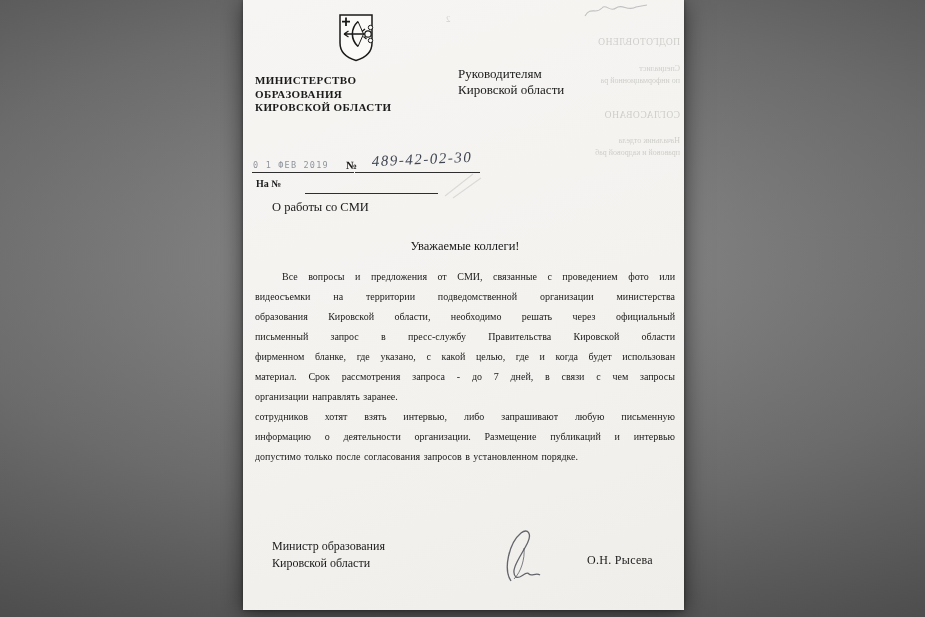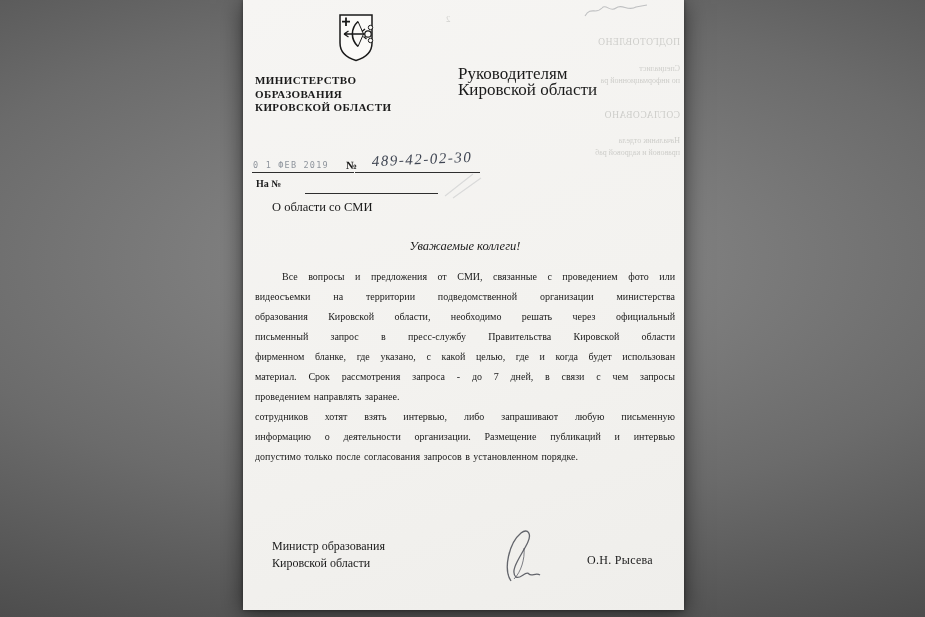--- a/index.html
+++ b/index.html
@@ -13,35 +13,35 @@
     background:linear-gradient(160deg,#f6f5f3 0%,#f3f2ef 55%,#efeeeb 100%);
     box-shadow:0 4px 22px rgba(0,0,0,.55), 0 0 4px rgba(0,0,0,.4);
   }
   .abs{position:absolute;}
   
   .emblem{left:94px;top:13px;width:38px;height:49px;}
   .ministry{left:12px;top:74px;width:200px;text-align:left;font-weight:bold;
     font-size:11px;line-height:13.5px;letter-spacing:.4px;}
   .addr{left:12px;top:116px;width:200px;text-align:center;font-size:7.6px;line-height:9.4px;color:#23232a;}
   .addr .lnk{text-decoration:underline;}
-  .addressee{left:215px;top:66px;width:210px;font-size:17px;line-height:16px;}
+  .addressee{left:215px;top:66px;width:210px;font-size:13px;line-height:16px;}
   
   .stamp{left:10px;top:160px;width:102px;font-family:"DejaVu Sans Mono", monospace;
     font-size:8.5px;letter-spacing:1.2px;color:#8f959d;white-space:nowrap;}
   .rule{border-bottom:1.2px solid #2e2e2e;height:0;}
   .rule1{left:9px;top:172px;width:102px;}
   .numsign{left:103px;top:159px;font-size:11px;font-weight:bold;}
   .handnum{left:116px;top:151px;width:126px;text-align:center;
     font-style:italic;font-size:15px;letter-spacing:1.5px;color:#3f4552;
     transform:rotate(-2.5deg);white-space:nowrap;}
   .rule2{left:112px;top:172px;width:125px;}
   .replyno{left:13px;top:178px;font-size:10px;font-weight:bold;}
   .rule3{left:62px;top:193px;width:133px;}
   .subject{left:29px;top:200px;font-size:12.5px;}
-  .salutation{left:12px;top:239px;width:420px;text-align:center;font-size:12.5px;font-style:italic;}
+  .salutation{left:12px;top:239px;width:420px;text-align:center;font-size:12.5px;}
   
   .bodytext{left:12px;top:267px;width:420px;font-size:10px;}
   .bl{line-height:20px;text-align:justify;text-align-last:justify;word-spacing:1px;}
   .bl.first{text-indent:27px;}
   .bl.end{text-align-last:left;}
   .bl .lnk{text-decoration:underline;}
   
   .sigpos{left:29px;top:538px;font-size:12px;line-height:17px;}
   .sigmark{left:258px;top:529px;width:54px;height:56px;}
   .signame{left:344px;top:553px;font-size:12px;letter-spacing:.3px;}
@@ -88,32 +88,32 @@
     <div class="abs numsign">№</div>
     <div class="abs handnum">489-42-02-30</div>
     <div class="abs rule rule2"></div>
     <div class="abs replyno">На №</div>
     <div class="abs rule rule3"></div>
 
     <svg class="abs scribble" width="44" height="30" viewBox="0 0 44 30">
       <path d="M2,26 L30,4 M10,28 L38,8" stroke="#a9acb0" stroke-width="1.2" fill="none"></path>
     </svg>
 
-    <div class="abs subject">О области со СМИ</div>
+    <div class="abs subject">О работы со СМИ</div>
 
     <div class="abs salutation">Уважаемые коллеги!</div>
 
     <div class="abs bodytext">
       <div class="bl first">Все вопросы и предложения от СМИ, связанные с проведением фото или</div>
       <div class="bl">видеосъемки на территории подведомственной организации министерства</div>
       <div class="bl">образования Кировской области, необходимо решать через официальный</div>
       <div class="bl">письменный запрос в пресс-службу Правительства Кировской области</div>
       <div class="bl">фирменном бланке, где указано, с какой целью, где и когда будет использован</div>
       <div class="bl">материал. Срок рассмотрения запроса - до 7 дней, в связи с чем запросы</div>
-      <div class="bl end">проведением направлять заранее.</div>
+      <div class="bl end">организации направлять заранее.</div>
       <div class="bl">сотрудников хотят взять интервью, либо запрашивают любую письменную</div>
       <div class="bl">информацию о деятельности организации. Размещение публикаций и интервью</div>
       <div class="bl end">допустимо только после согласования запросов в установленном порядке.</div>
     </div>
 
     <div class="abs sigpos">
       <div>Министр образования</div>
       <div>Кировской области</div>
     </div>
     <svg class="abs sigmark" viewBox="0 0 54 56">

